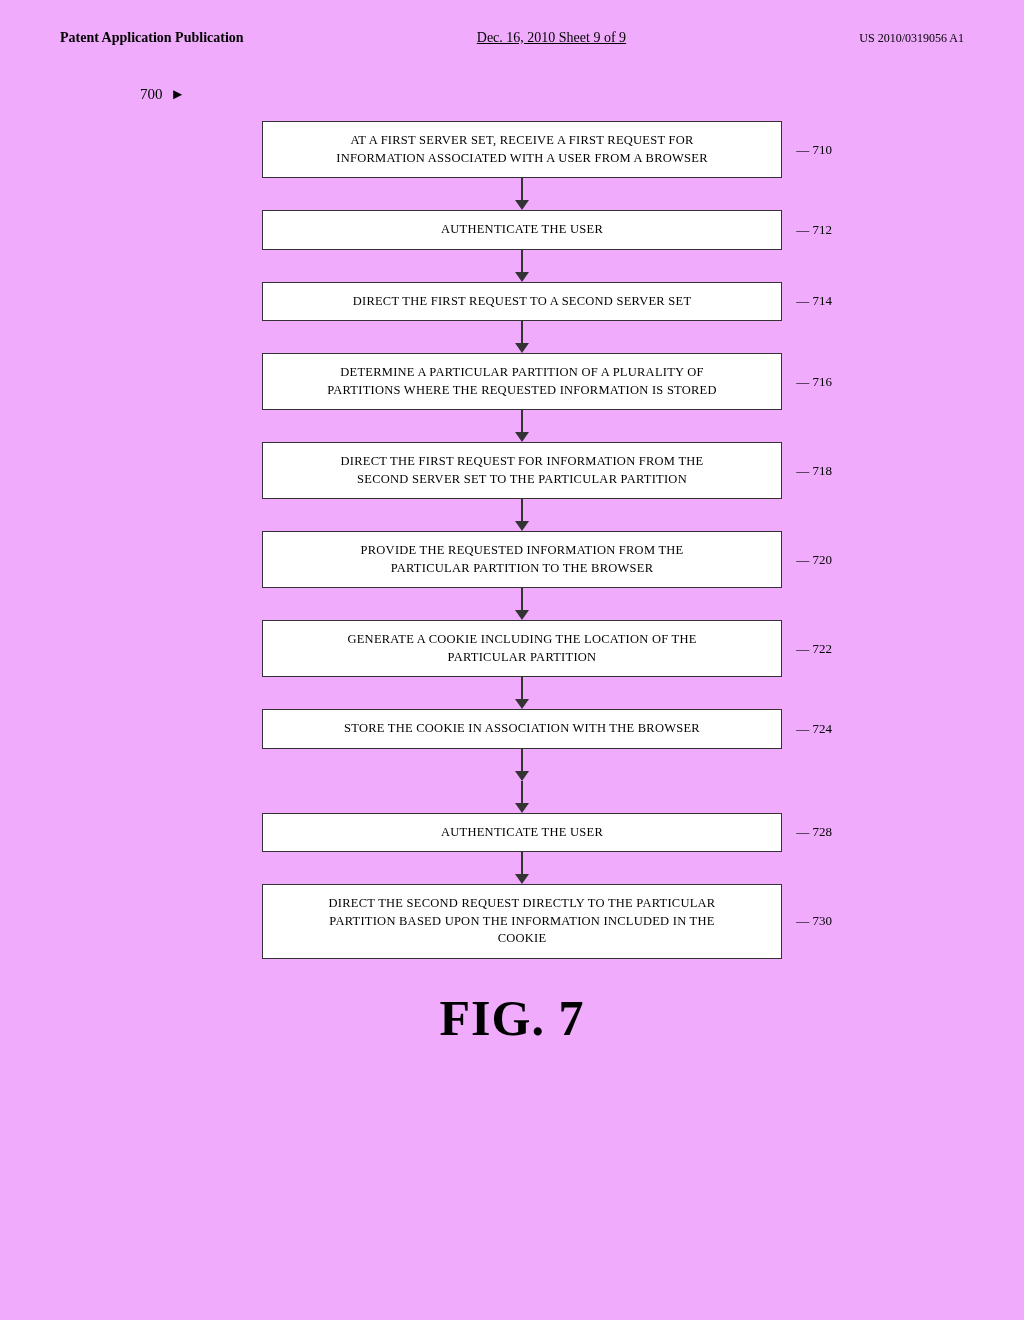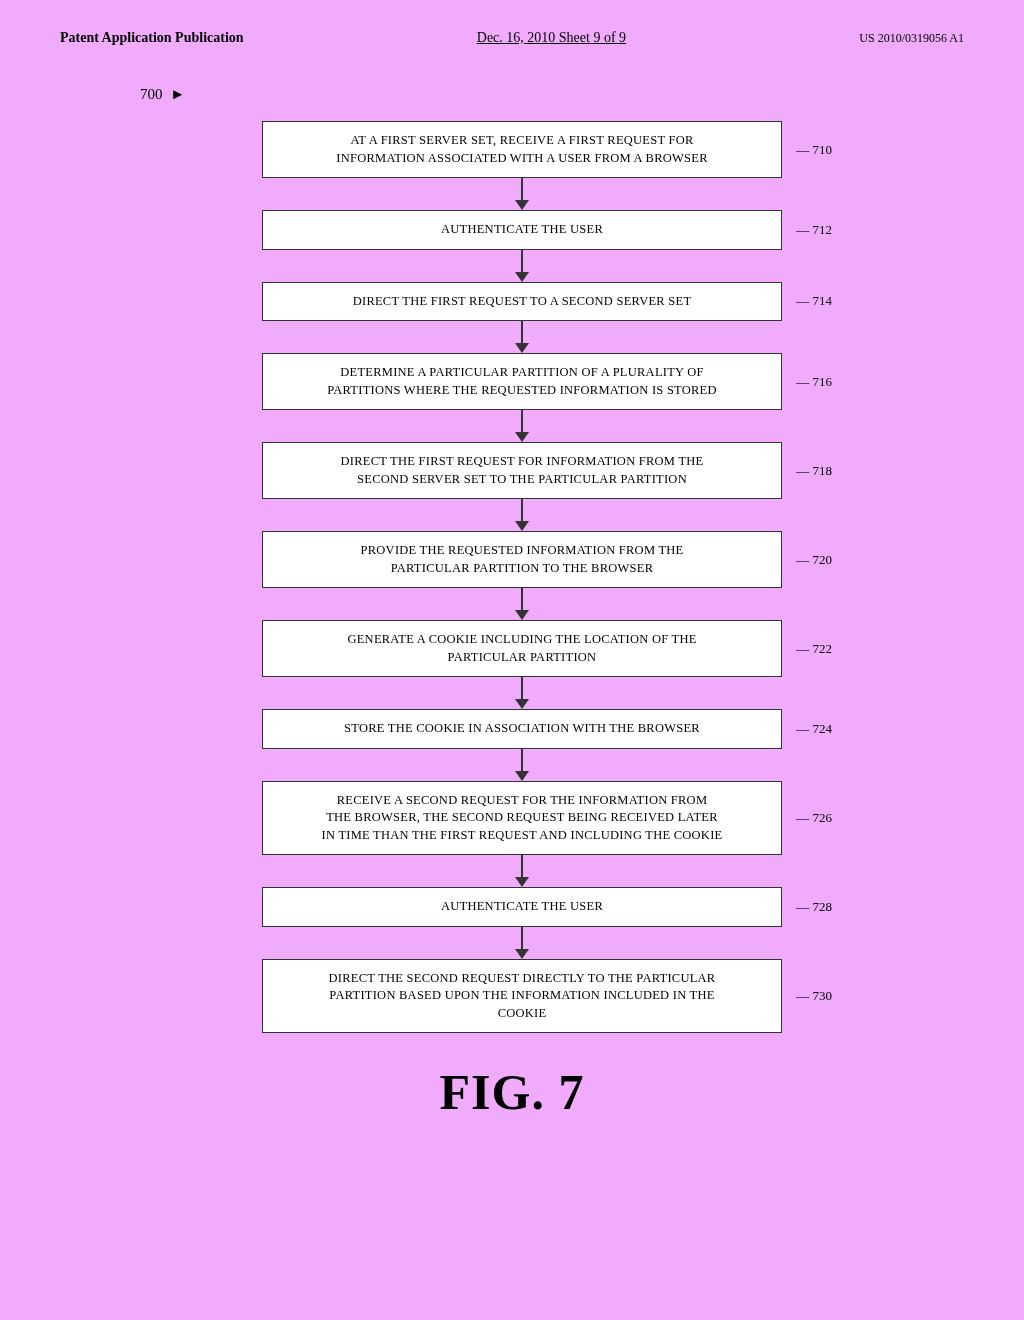--- a/index.html
+++ b/index.html
@@ -201,26 +201,20 @@
           <div class="arrow-head"></div>
         </div>
         <div class="flow-row">
           <div class="box" style="white-space: pre-line;">STORE THE COOKIE IN ASSOCIATION WITH THE BROWSER</div>
           <span class="step-label">— 724</span>
         </div>
         <div class="arrow-down">
           <div class="arrow-line"></div>
           <div class="arrow-head"></div>
         </div>
-        <div class="flow-row">
-          <div class="box" style="white-space: pre-line;">RECEIVE A SECOND REQUEST FOR THE INFORMATION FROM
-THE BROWSER, THE SECOND REQUEST BEING RECEIVED LATER
-IN TIME THAN THE FIRST REQUEST AND INCLUDING THE COOKIE</div>
-          <span class="step-label">— 726</span>
-        </div>
         <div class="arrow-down">
           <div class="arrow-line"></div>
           <div class="arrow-head"></div>
         </div>
         <div class="flow-row">
           <div class="box" style="white-space: pre-line;">AUTHENTICATE THE USER</div>
           <span class="step-label">— 728</span>
         </div>
         <div class="arrow-down">
           <div class="arrow-line"></div>

